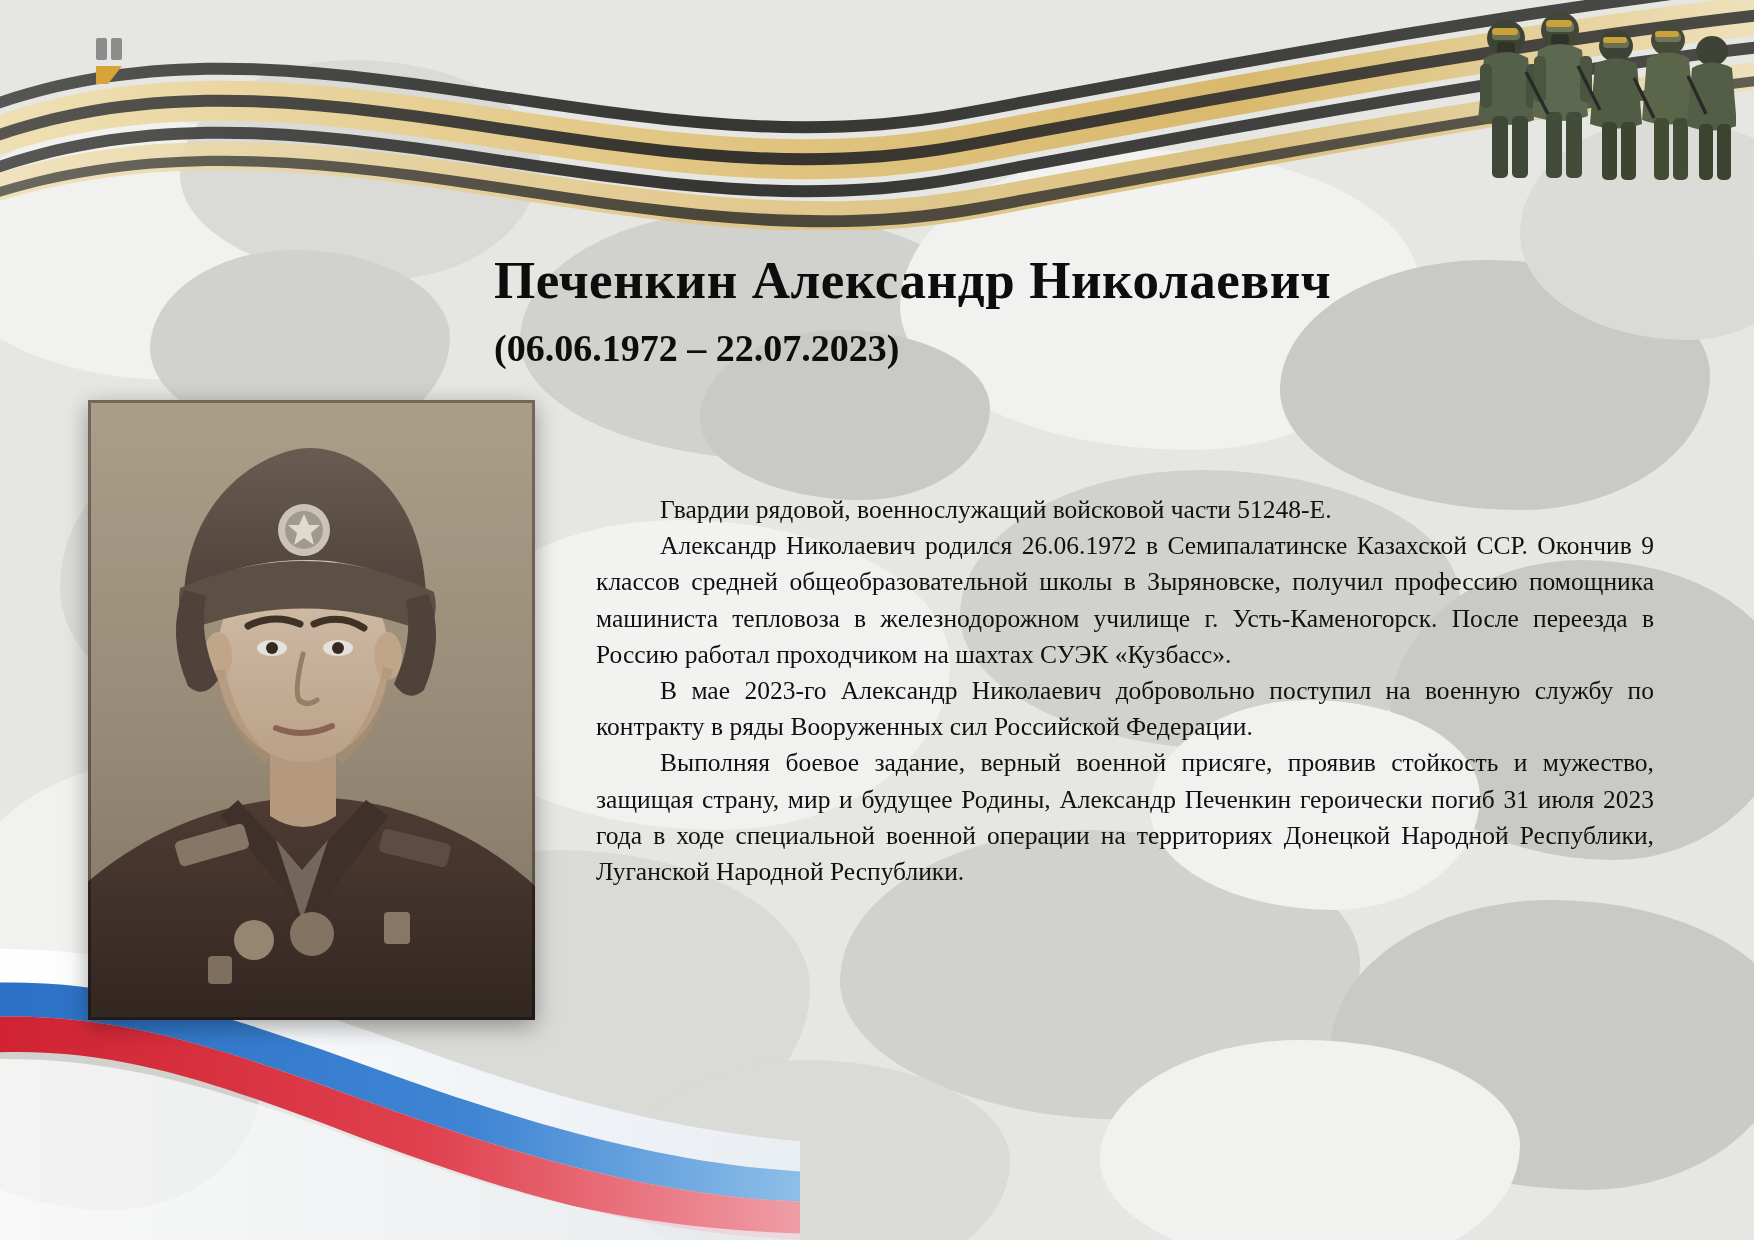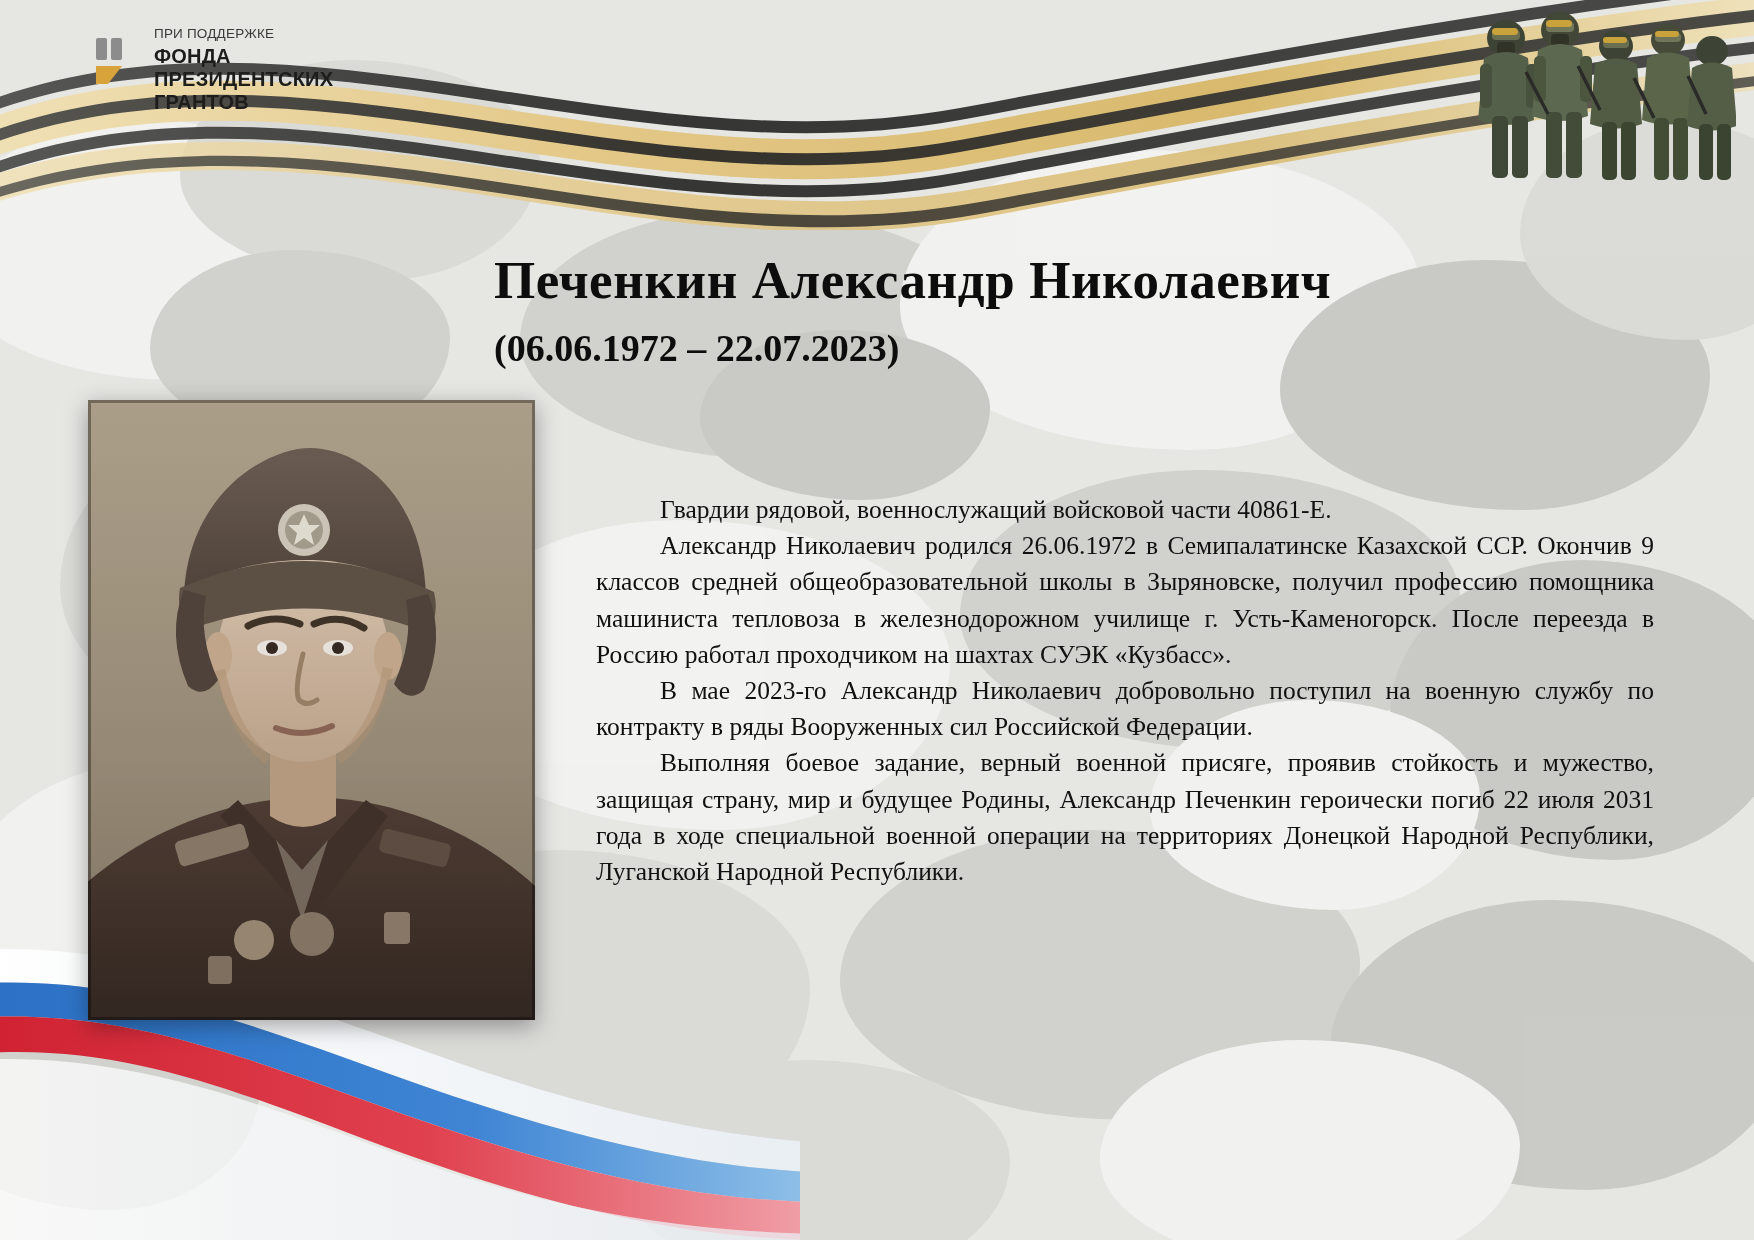--- a/index.html
+++ b/index.html
@@ -248,26 +248,20 @@
     </svg>
   </div>
 
   <div class="fund-logo">
     <span class="fund-mark">
       <svg width="44" height="52" viewBox="0 0 44 52" aria-hidden="true">
         <rect x="0" y="2" width="11" height="22" rx="2" fill="#8c8c8c"></rect>
         <rect x="15" y="2" width="11" height="22" rx="2" fill="#8c8c8c"></rect>
         <path d="M0,30 L26,30 L12,48 L0,48 Z" fill="#d8a33a"></path>
       </svg>
-    </span>
-    <span class="fund-text">
-      <span class="fund-pre" style="display:block;">ПРИ ПОДДЕРЖКЕ</span>
-      <span class="fund-strong" style="display:block;">ФОНДА</span>
-      <span class="fund-strong" style="display:block;">ПРЕЗИДЕНТСКИХ</span>
-      <span class="fund-strong" style="display:block;">ГРАНТОВ</span>
     </span>
   </div>
 
   <div class="soldiers">
     <svg width="262" height="190" viewBox="0 0 262 190" aria-hidden="true">
       <defs>
         <clipPath id="solclip">
             <rect x="0" y="0" width="262" height="190"></rect>
           </clipPath>
       </defs>
@@ -409,19 +403,19 @@
         <rect x="296" y="512" width="26" height="32" rx="4" fill="#9c8b78" opacity=".85"></rect>
         <rect x="120" y="556" width="24" height="28" rx="4" fill="#968673" opacity=".8"></rect>
       </g>
 
       <rect width="447" height="620" fill="#6b5a45" opacity=".12"></rect>
       <rect width="447" height="620" fill="none" stroke="#00000055" stroke-width="6"></rect>
     </svg>
   </div>
 
   <div class="bio">
-    <p>Гвардии рядовой, военнослужащий войсковой части 40861-Е.</p>
+    <p>Гвардии рядовой, военнослужащий войсковой части 51248-Е.</p>
     <p>Александр Николаевич родился 26.06.1972 в Семипалатинске Казахской ССР. Окончив 9 классов средней общеобразовательной школы в Зыряновске, получил профессию помощника машиниста тепловоза в железнодорожном училище г. Усть-Каменогорск. После переезда в Россию работал проходчиком на шахтах СУЭК «Кузбасс».</p>
     <p>В мае 2023-го Александр Николаевич добровольно поступил на военную службу по контракту в ряды Вооруженных сил Российской Федерации.</p>
-    <p class="last-para">Выполняя боевое задание, верный военной присяге, проявив стойкость и мужество, защищая страну, мир и будущее Родины, Александр Печенкин героически погиб 22 июля 2031 года в ходе специальной военной операции на территориях Донецкой Народной Республики, Луганской Народной Республики.</p>
+    <p class="last-para">Выполняя боевое задание, верный военной присяге, проявив стойкость и мужество, защищая страну, мир и будущее Родины, Александр Печенкин героически погиб 31 июля 2023 года в ходе специальной военной операции на территориях Донецкой Народной Республики, Луганской Народной Республики.</p>
   </div>
 
 </div>
 
 </body></html>

